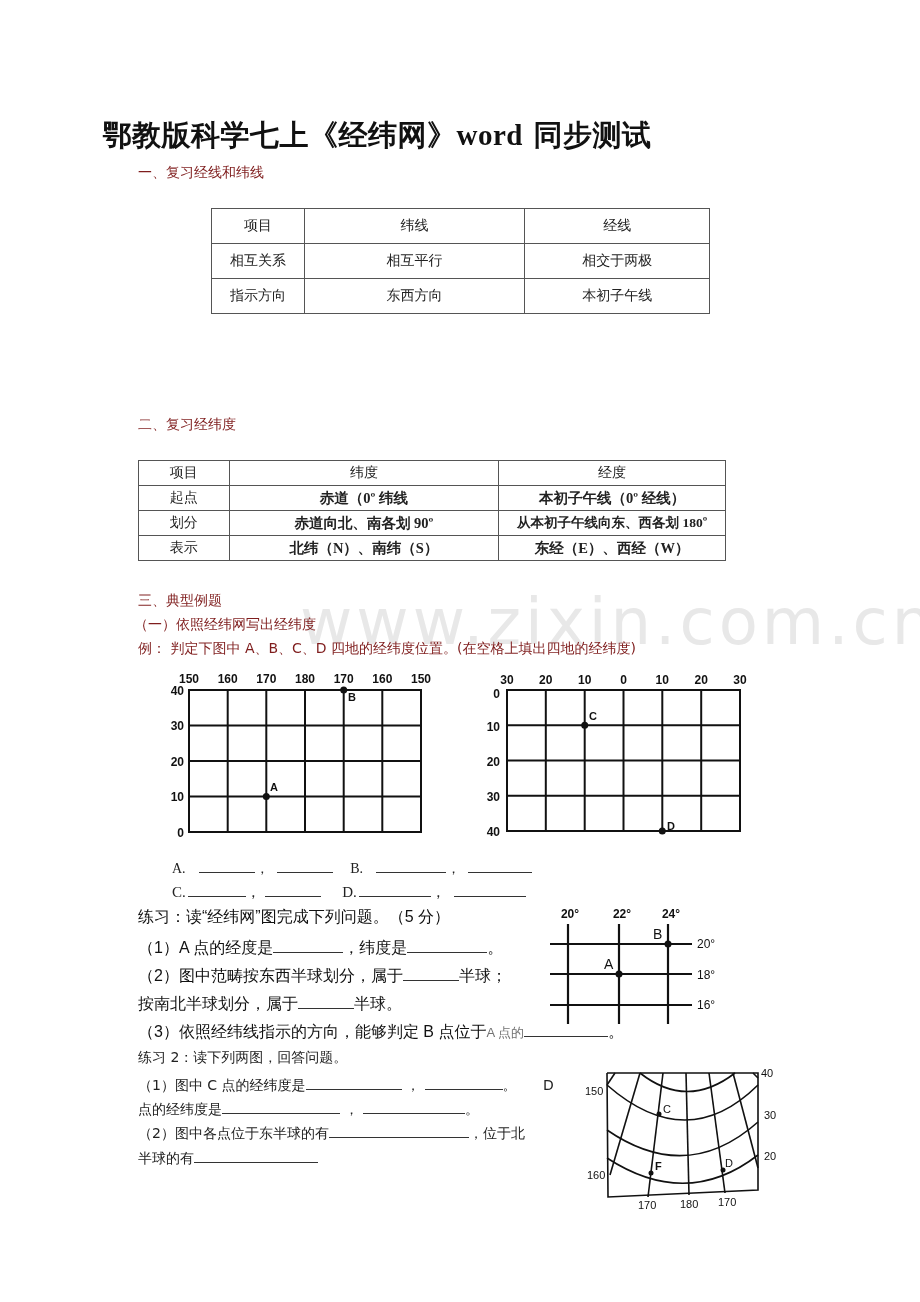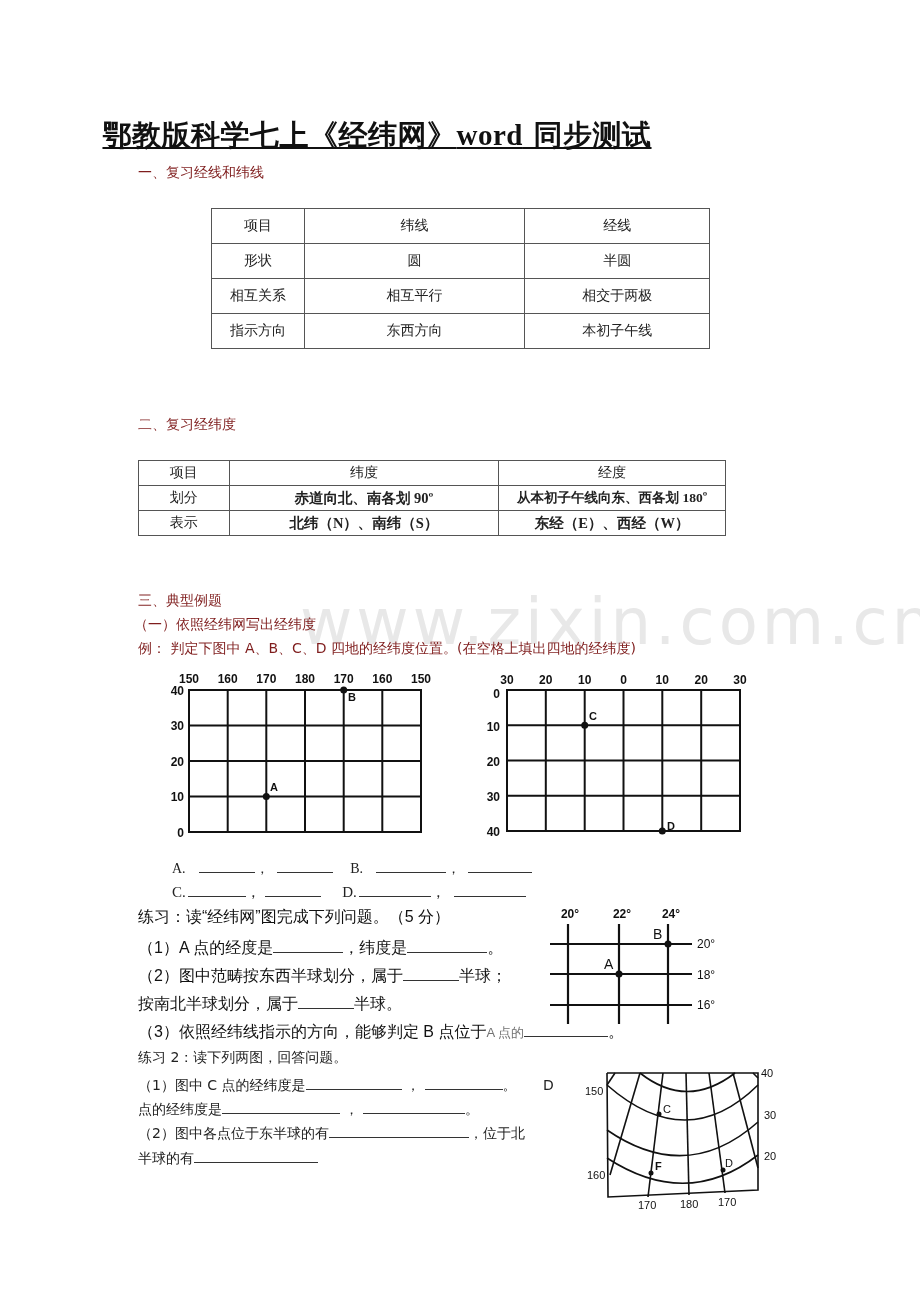--- a/index.html
+++ b/index.html
@@ -1,20 +1,20 @@
 <!DOCTYPE html>
 <html><head>
 <meta charset="utf-8">
 <style>
   html, body { margin:0; padding:0; background:#ffffff; }
   body { width:920px; height:1302px; position:relative; overflow:hidden;
          font-family:"DejaVu Serif","Liberation Serif",serif; color:#111; }
   .abs { position:absolute; }
   .title { left:0; width:754px; top:116px; text-align:center; font-size:29px; font-weight:bold;
-           font-family:"DejaVu Sans","Liberation Sans",sans-serif; letter-spacing:0.5px;text-decoration:underline; }
+           font-family:"DejaVu Sans","Liberation Sans",sans-serif; letter-spacing:0.5px; }
   .title .latin { font-family:"Liberation Serif",serif; font-weight:bold; }
   .sec { font-size:14px; font-family:"DejaVu Sans","Liberation Sans",sans-serif; color:#7f1d1d; }
   table { border-collapse:collapse; position:absolute; }
   .t1 { left:211px; top:208px; width:499px; }
   .t1 td { border:1px solid #555; height:34px; text-align:center; font-size:14px;
            font-family:"DejaVu Sans","Liberation Sans",sans-serif; color:#222; padding:0; }
   .t2 { left:138px; top:460px; width:588px; }
   .t2 td { border:1px solid #555; height:24px; text-align:center; font-size:14px;
            font-family:"DejaVu Sans","Liberation Sans",sans-serif; color:#222; padding:0; white-space:nowrap; }
   .t2 td.bold { font-family:"Liberation Serif","DejaVu Serif",serif; font-weight:bold; font-size:14.5px; }
@@ -39,25 +39,20 @@
       <col style="width:221px">
       <col style="width:185px">
     </colgroup>
   <tbody>
       <tr>
     <td>项目</td>
     <td>纬线</td>
     <td>经线</td>
   </tr>
   <tr>
-    <td>形状</td>
-    <td>圆</td>
-    <td>半圆</td>
-  </tr>
-  <tr>
     <td>相互关系</td>
     <td>相互平行</td>
     <td>相交于两极</td>
   </tr>
   <tr>
     <td>指示方向</td>
     <td>东西方向</td>
     <td>本初子午线</td>
   </tr>
 </tbody>
@@ -71,20 +66,25 @@
       <col style="width:270px">
       <col style="width:227px">
     </colgroup>
   <tbody>
       <tr>
     <td>项目</td>
     <td>纬度</td>
     <td>经度</td>
   </tr>
   <tr>
+    <td>起点</td>
+    <td class="bold">赤道（0º 纬线</td>
+    <td class="bold">本初子午线（0º 经线）</td>
+  </tr>
+  <tr>
     <td>划分</td>
     <td class="bold">赤道向北、南各划 90º</td>
     <td class="bold" style="font-size:13.5px;">从本初子午线向东、西各划 180º</td>
   </tr>
   <tr>
     <td>表示</td>
     <td class="bold">北纬（N）、南纬（S）</td>
     <td class="bold">东经（E）、西经（W）</td>
   </tr>
 </tbody>

